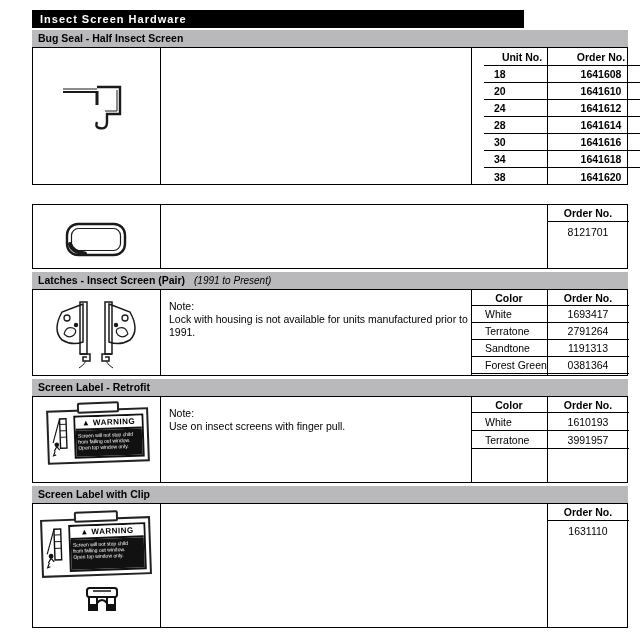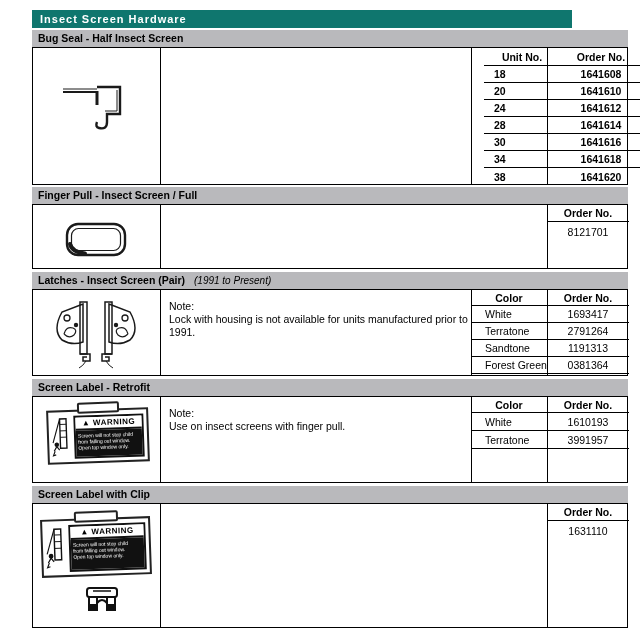--- a/index.html
+++ b/index.html
@@ -1,20 +1,20 @@
 <!DOCTYPE html>
 <html><head>
 <meta charset="utf-8">
 <style>
   html,body{margin:0;padding:0;background:#fff;}
   .page{position:relative;width:640px;height:640px;background:#fff;
         font-family:"Liberation Sans",sans-serif;color:#000;overflow:hidden;}
   .abs{position:absolute;}
-  .titlebar{position:absolute;left:32px;top:10px;width:540px;height:18px;
-            background:#0f766e;color:#fff;font-weight:bold;font-size:11px;
+  .titlebar{position:absolute;left:32px;top:10px;width:492px;height:18px;
+            background:#000000;color:#fff;font-weight:bold;font-size:11px;
             letter-spacing:1px;line-height:18px;padding-left:8px;box-sizing:border-box;}
   .secbar{position:absolute;left:32px;width:596px;height:17px;background:#b9b9bc;
           font-weight:bold;font-size:10.5px;line-height:17px;padding-left:6px;
           box-sizing:border-box;white-space:nowrap;}
   .secbar .sfx{font-weight:normal;font-style:italic;font-size:10px;margin-left:6px;}
   .tbody{position:absolute;left:32px;width:596px;border:1px solid #000;
          box-sizing:border-box;background:#fff;}
   .vline{position:absolute;top:0;bottom:0;width:1px;background:#000;}
   .rgrid{position:absolute;top:0;}
   .trow{display:flex;border-bottom:1px solid #000;box-sizing:border-box;}
@@ -95,23 +95,20 @@
         <div class="c cw-unit bold">34</div>
         <div class="c cw-ord bold">1641618</div>
       </div>
       <div class="trow norule" style="height:17px">
         <div class="c cw-unit bold">38</div>
         <div class="c cw-ord bold">1641620</div>
       </div>
     </div>
   </div>
 
-  <div class="secbar" style="top:187px">
-    <span>Finger Pull - Insect Screen / Full</span>
-  </div>
   <div class="tbody" style="top:204px;height:65px">
     <div class="vline" style="left:127px"></div>
     <div class="vline" style="left:514px"></div>
 
     <div class="imgcell">
       <svg class="abs" style="left:31px;top:16px" width="64" height="38" viewBox="0 0 64 38">
         <rect x="3" y="3" width="58" height="31" rx="11" fill="none" stroke="#1a1a1a" stroke-width="2.4"></rect>
         <rect x="7.5" y="7.5" width="49" height="22" rx="7" fill="none" stroke="#1a1a1a" stroke-width="1.2"></rect>
         <path d="M6 23 Q8 31 21 32.5" fill="none" stroke="#1a1a1a" stroke-width="4" stroke-linecap="round"></path>
       </svg>

